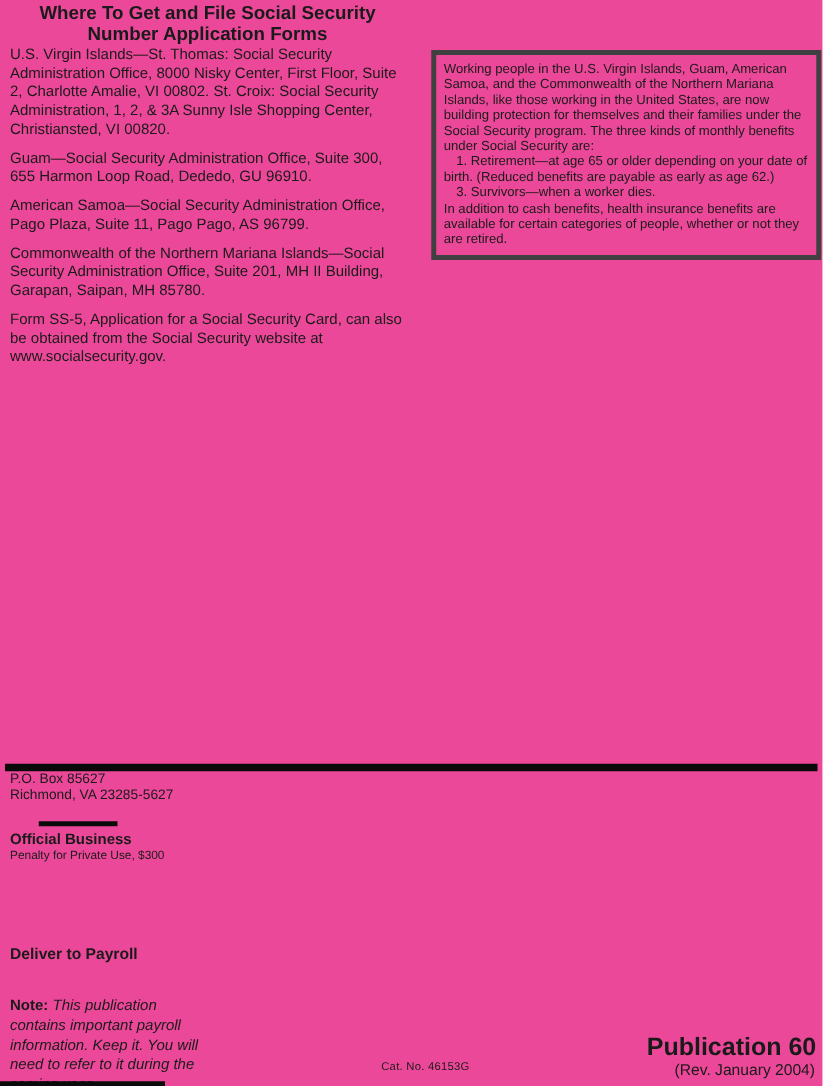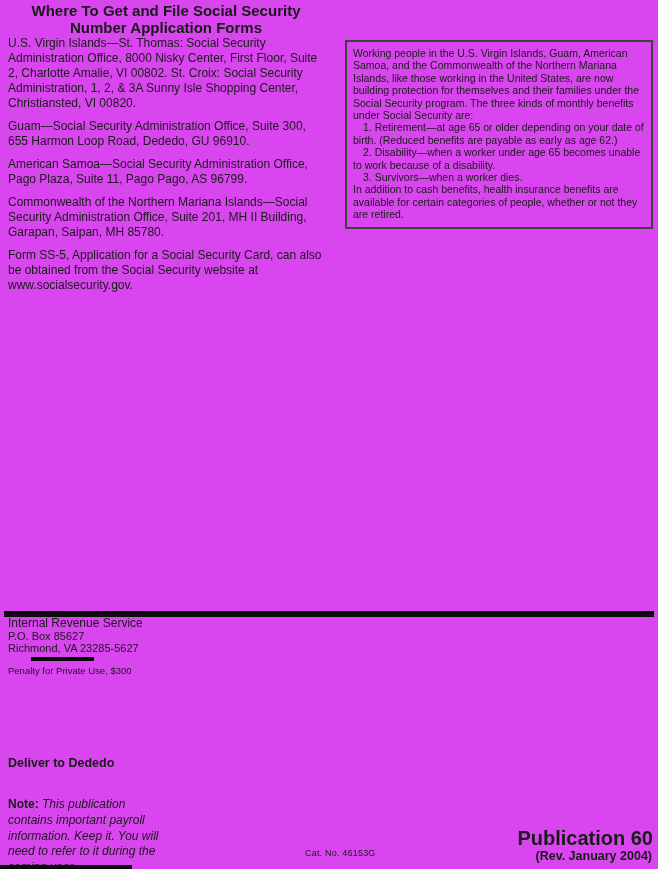--- a/index.html
+++ b/index.html
@@ -1,40 +1,40 @@
 <!DOCTYPE html>
 <html><head>
 <meta charset="utf-8">
 <style>
   html,body { margin:0; padding:0; background:#ffffff; }
   .page {
     position:relative;
     width:658px; height:869px;
-    background:#d946ef;
+    background:#ec4899;
     color:#1a1a1a;
     font-family:"Liberation Sans", sans-serif;
     overflow:hidden;
   }
   
   .doc-title {
     position:absolute; top:2px; left:0; width:332px;
     text-align:center; font-weight:bold;
     font-size:15px; line-height:17px;
   }
   
   .left-col {
     position:absolute; top:36px; left:8px; width:314px;
     font-size:12px; line-height:15px;
   }
   .left-col p { margin:0 0 8px 0; }
   .left-col b { font-weight:normal;margin-top:16px; }
   
   .info-box {
     position:absolute; top:40px; left:345px; width:292px;
-    border:2px solid #404040;
+    border:4px solid #404040;
     padding:5px 6px 6px 6px;
     font-size:10.5px; line-height:12.4px;
   }
   .info-box p { margin:0; }
   .info-box p.numbered { text-indent:10px; }
   
   .thick-rule {
     position:absolute; top:611px; left:4px; width:650px; height:6px;
     background:#0a0a0a;
   }
@@ -69,21 +69,21 @@
   .cat-no {
     position:absolute; top:848px; left:305px;
     font-size:9px; letter-spacing:0.2px;
   }
   .pub-no {
     position:absolute; top:827px; right:5px;
     font-weight:bold; font-size:20px; text-align:right;
   }
   .rev-date {
     position:absolute; top:849px; right:6px;
-    font-weight:bold; font-size:12.5px; text-align:left;
+    font-weight:normal; font-size:12.5px; text-align:left;
   }
   .bottom-edge-bar {
     position:absolute; top:865px; left:0; width:132px; height:4px;
     background:#0a0a0a;
   }
 </style>
 </head>
 <body>
 
 <div class="page">
@@ -97,41 +97,40 @@
     <p><b>U.S. Virgin Islands</b><span>—St. Thomas: Social Security Administration Office, 8000 Nisky Center, First Floor, Suite 2, Charlotte Amalie, VI 00802.  St. Croix: Social Security Administration, 1, 2, &amp; 3A Sunny Isle Shopping Center, Christiansted, VI 00820.</span></p>
     <p><b>Guam</b><span>—Social Security Administration Office, Suite 300, 655 Harmon Loop Road, Dededo, GU 96910.</span></p>
     <p><b>American Samoa</b><span>—Social Security Administration Office, Pago Plaza, Suite 11, Pago Pago, AS 96799.</span></p>
     <p><b>Commonwealth of the Northern Mariana Islands—</b><span>Social Security Administration Office, Suite 201, MH II Building, Garapan, Saipan, MH 85780.</span></p>
     <p><b>Form SS-5,</b><span> Application for a Social Security Card, can also be obtained from the Social Security website at </span><b>www.socialsecurity.gov</b><span>.</span></p>
   </div>
 
   <div class="info-box">
     <p>Working people in the U.S. Virgin Islands, Guam, American Samoa, and the Commonwealth of the Northern Mariana Islands, like those working in the United States, are now building protection for themselves and their families under the Social Security program. The three kinds of monthly benefits under Social Security are:</p>
     <p class="numbered">1. Retirement—at age 65 or older depending on your date of birth. (Reduced benefits are payable as early as age 62.)</p>
-    <p class="numbered">2. Disability—when a worker under age 65 becomes unable to work because of a disability.</p>
     <p class="numbered">3. Survivors—when a worker dies.</p>
     <p>In addition to cash benefits, health insurance benefits are available for certain categories of people, whether or not they are retired.</p>
   </div>
 
   <div class="thick-rule"></div>
 
   <div class="mailer">
-    <div class="agency">Internal Revenue Service</div>
     <div>P.O. Box 85627</div>
     <div>Richmond, VA 23285-5627</div>
   </div>
 
   <div class="short-rule"></div>
 
   <div class="official">
+    <p class="ob">Official Business</p>
     <p class="penalty">Penalty for Private Use, $300</p>
   </div>
 
   <div class="deliver">
-    <div>Deliver to Dededo</div>
+    <div>Deliver to Payroll</div>
   </div>
 
   <div class="note">
     <span class="note-label">Note:</span><span class="note-text"> This publication contains important payroll information. Keep it. You will need to refer to it during the coming year.</span>
   </div>
 
   <div class="cat-no">Cat. No. 46153G</div>
   <div class="pub-no">Publication 60</div>
   <div class="rev-date">(Rev. January 2004)</div>
 

